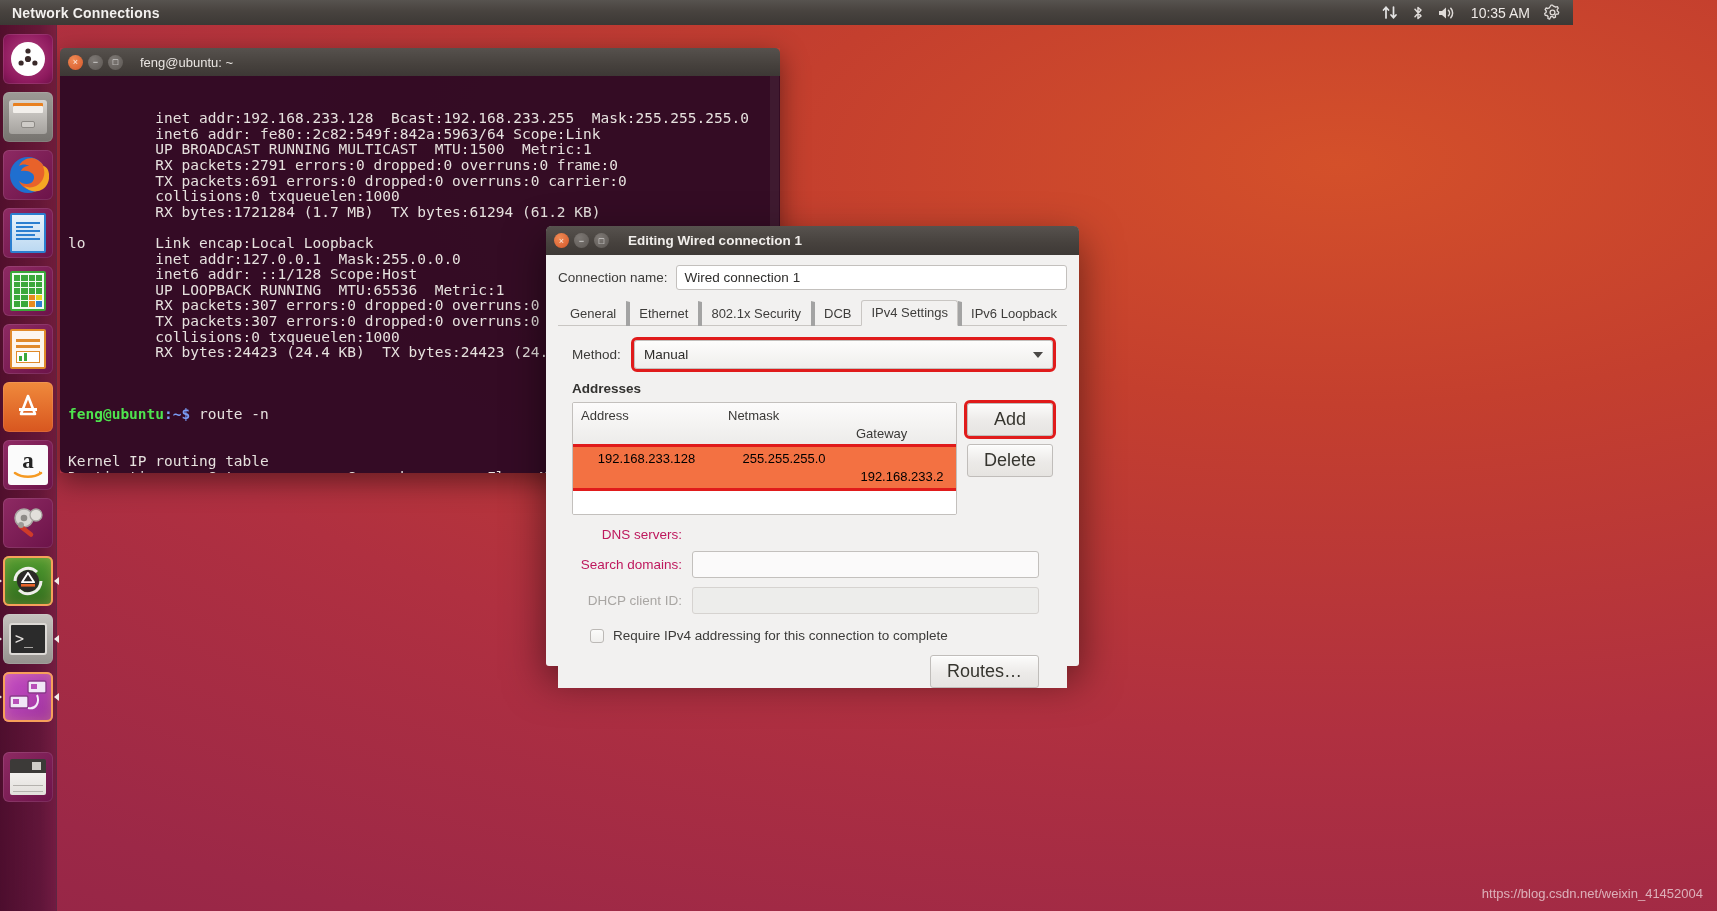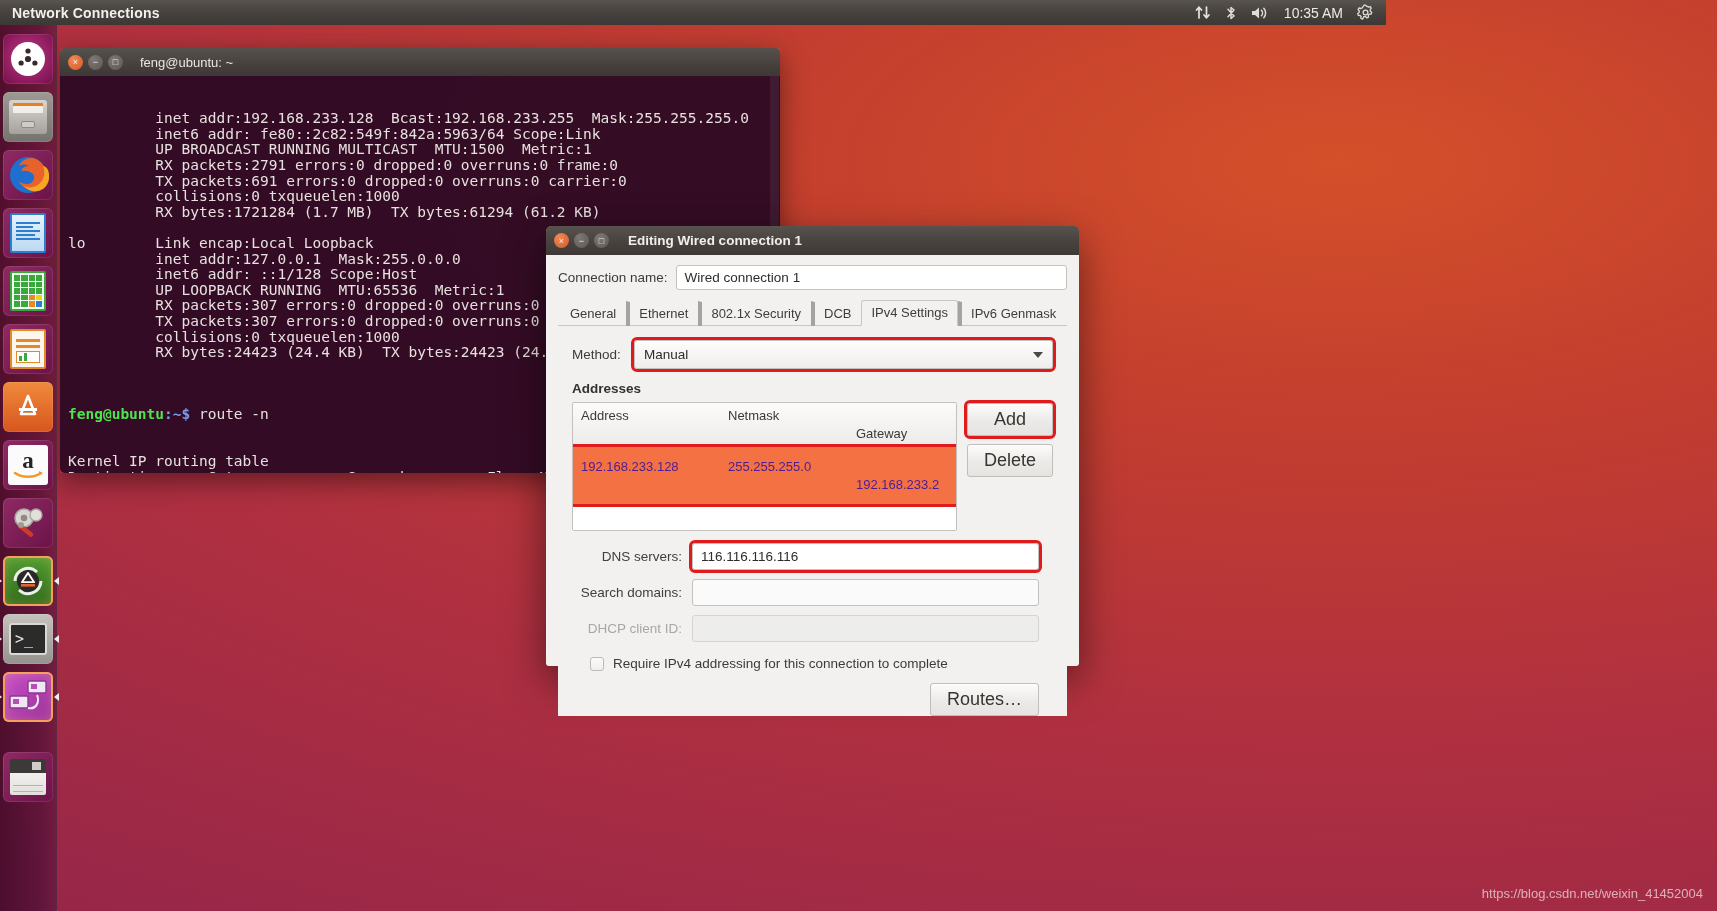--- a/index.html
+++ b/index.html
@@ -7,21 +7,21 @@
     width: 1717px; height: 911px;
     overflow: hidden;
     font-family: "Liberation Sans", sans-serif;
   }
   body {
     background: radial-gradient(ellipse 150% 120% at 78% 18%, #d4502a 0%, #c43f2e 22%, #b03040 52%, #9c2847 78%, #8d2347 100%);
     position: relative;
   }
   
   #top-panel {
-    position: absolute; top: 0; left: 0; width: 1386px; height: 25px;
+    position: absolute; top: 0; left: 0; width: 1573px; height: 25px;
     background: linear-gradient(to bottom, #57534f 0%, #48433f 45%, #3c3835 100%);
     display: flex; align-items: center;
     z-index: 60;
   }
   #panel-title {
     color: #f2f0ee; font-size: 14px; font-weight: bold;
     margin-left: 12px; letter-spacing: .2px;
   }
   #panel-right {
     margin-left: auto; display: flex; align-items: center; gap: 14px;
@@ -137,33 +137,33 @@
   }
   .caret { width:0;height:0;border-left:5px solid transparent;border-right:5px solid transparent;border-top:6px solid #4a4846; }
   .sect-title { font-size: 13.5px; font-weight: bold; color:#333230; margin: 12px 0 6px 0; }
   
   #addr-wrap { display:flex; gap: 10px; }
   #addr-table { flex: 1; border:1px solid #c3c0bd; border-radius:2px; background:#ffffff; overflow:hidden; }
   #addr-head { display:flex; background: linear-gradient(to bottom,#fcfbfb,#ecebe9); border-bottom:1px solid #d0cdca; }
   #addr-head div { font-size:13px; color:#3a3937; padding: 5px 8px; }
   .col1{width:147px;} .col2{width:128px;} .col3{flex:1;margin-top:18px;}
   .addr-row { display:flex; background:#f37142; }
-  .addr-row div { font-size:13px; color:#4c1d95; padding: 12px 8px; }
+  .addr-row div { font-size:13px; color:#000000; padding: 4px 8px; text-align: center; }
   .addr-blank { height: 26px; background:#fff; }
   .btn {
     border:1px solid #c0bdba; border-radius:3px;
     background: linear-gradient(to bottom,#fcfcfb,#eceae8 55%,#e6e4e1);
     font-size: 18px; color:#36352f; text-align:center;
     padding: 5px 0; width: 80px;
     box-shadow: 0 1px 0 rgba(255,255,255,.7) inset;
   }
   .btn.wide { width: 86px; }
   .btn.sm { padding: 5px 16px; width:auto; }
   .fld-row { display:flex; align-items:center; margin-top: 9px; }
-  .fld-label { width: 120px; text-align: right; padding-right: 10px; font-size:13.5px; color:#404040; }
+  .fld-label { width: 120px; text-align: right; padding-right: 10px; font-size:13.5px; color:#be185d; }
   .chk {
     width:14px;height:14px;border:1px solid #bcb9b6;border-radius:3px;
     background: linear-gradient(to bottom,#fbfbfa,#f0efed);
   }
   #dlg-footer {
     position:absolute; left:0; right:0; bottom:0; height: 62px;
     display:flex; align-items:center; justify-content:flex-end; gap:10px;
     padding-right: 14px;
     background: #f2f1f0; border-radius: 0 0 3px 3px;
   }
@@ -374,21 +374,21 @@
       <span class="lbl" style="margin-right:8px;">Connection name:</span>
       <span class="gtk-input" style="flex:1;height:25px;">Wired connection 1</span>
     </div>
 
     <div id="tabs">
       <div class="tab">General</div>
       <div class="tab">Ethernet</div>
       <div class="tab">802.1x Security</div>
       <div class="tab">DCB</div>
       <div class="tab active">IPv4 Settings</div>
-      <div class="tab">IPv6 Genmask</div>
+      <div class="tab">IPv6 Loopback</div>
     </div>
 
     <div id="tab-panel">
 
       <div class="row">
         <span class="lbl" style="width:62px;">Method:</span>
         <span class="combo hl-red">
           <span>Manual</span>
           <span class="caret"></span>
         </span>
@@ -411,21 +411,20 @@
           <div class="addr-blank"></div>
         </div>
         <div style="display:flex;flex-direction:column;gap:8px;padding-top:1px;">
           <div class="btn wide hl-red">Add</div>
           <div class="btn wide">Delete</div>
         </div>
       </div>
 
       <div class="fld-row" style="margin-top:12px;">
         <span class="fld-label">DNS servers:</span>
-        <span class="gtk-input hl-red" style="flex:1;margin-right:14px;">116.116.116.116</span>
       </div>
 
       <div class="fld-row">
         <span class="fld-label">Search domains:</span>
         <span class="gtk-input flat" style="flex:1;margin-right:14px;"></span>
       </div>
 
       <div class="fld-row">
         <span class="fld-label lbl dim">DHCP client ID:</span>
         <span class="gtk-input disabled" style="flex:1;margin-right:14px;"></span>

